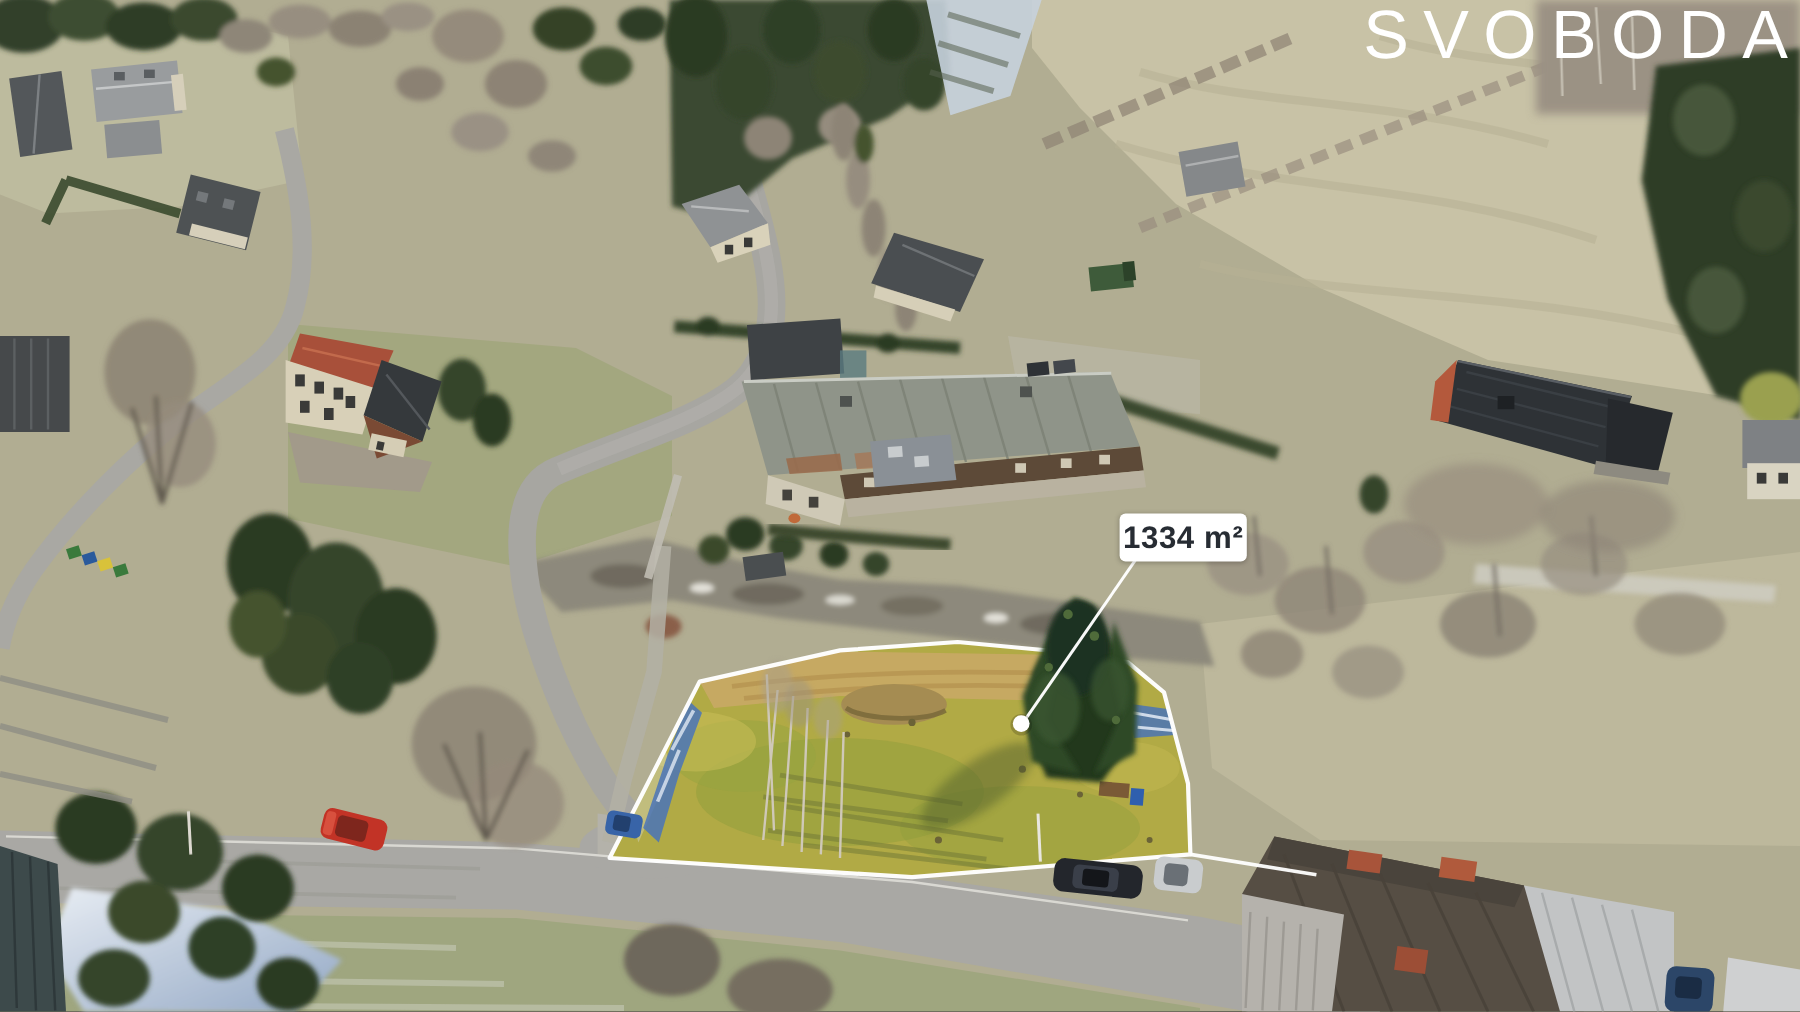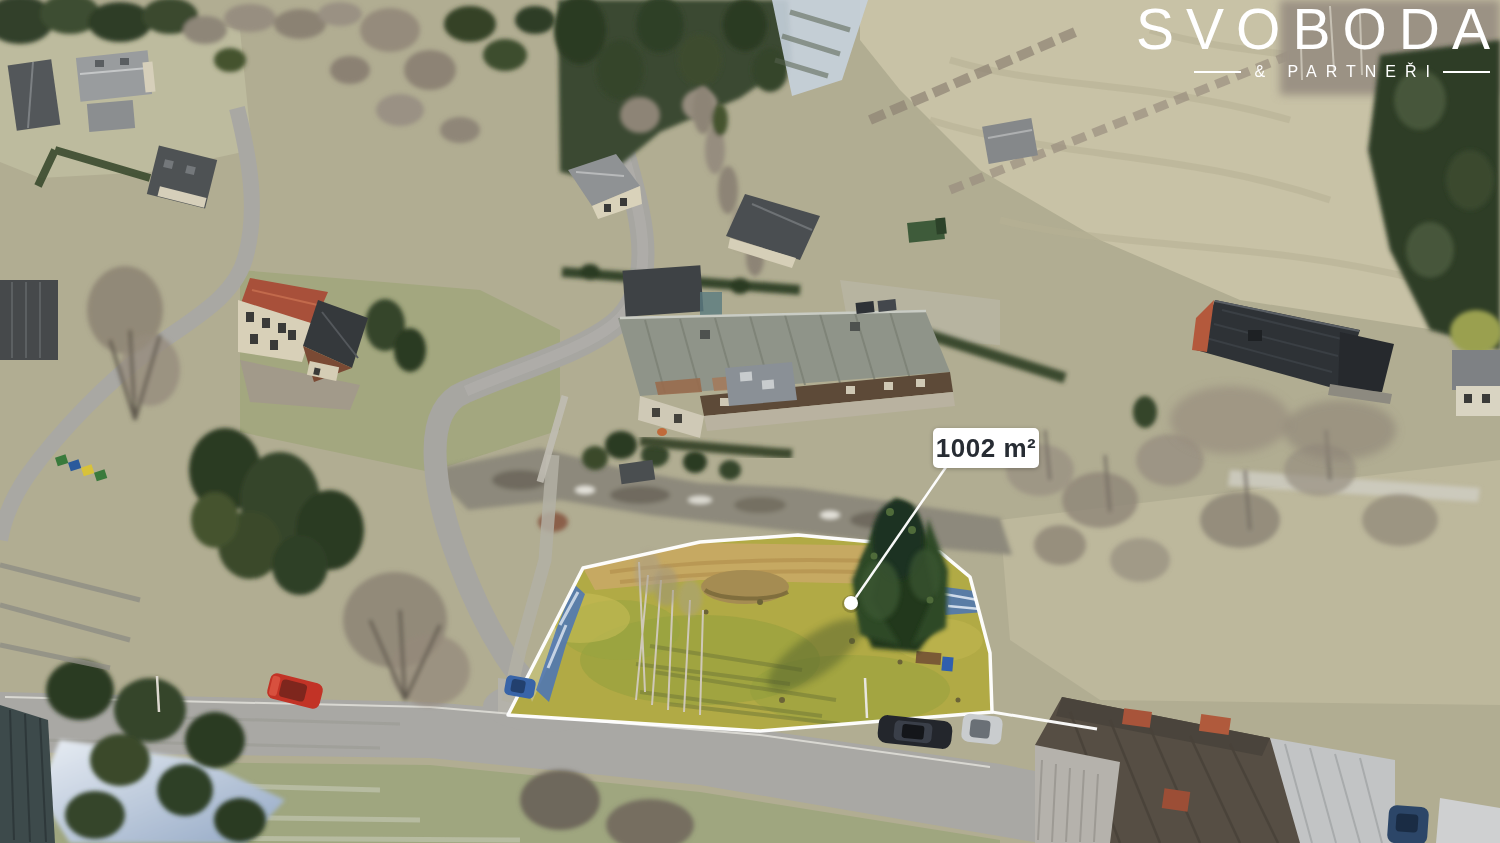--- a/index.html
+++ b/index.html
@@ -476,25 +476,20 @@
   </g>
 
   <g>
     <line x1="946" y1="467" x2="852" y2="603" style="stroke:var(--annotation-white,#fff)" stroke-width="2.5" opacity=".97"></line>
     <circle cx="851" cy="604" r="9" fill="rgba(0,0,0,.18)"></circle>
     <circle cx="851" cy="603" r="7" style="fill:var(--annotation-white,#fff)"></circle>
   </g>
 </svg>
 
 <div class="area-label">
-  <span>1002 m²</span>
+  <span>1334 m²</span>
 </div>
 
 <div class="logo">
   <div class="logo-title">SVOBODA</div>
-  <div class="logo-sub">
-    <span class="logo-rule"></span>
-    <span class="logo-tagline">&amp; PARTNEŘI</span>
-    <span class="logo-rule"></span>
-  </div>
 </div>
 
 </div>
 
 </body></html>

